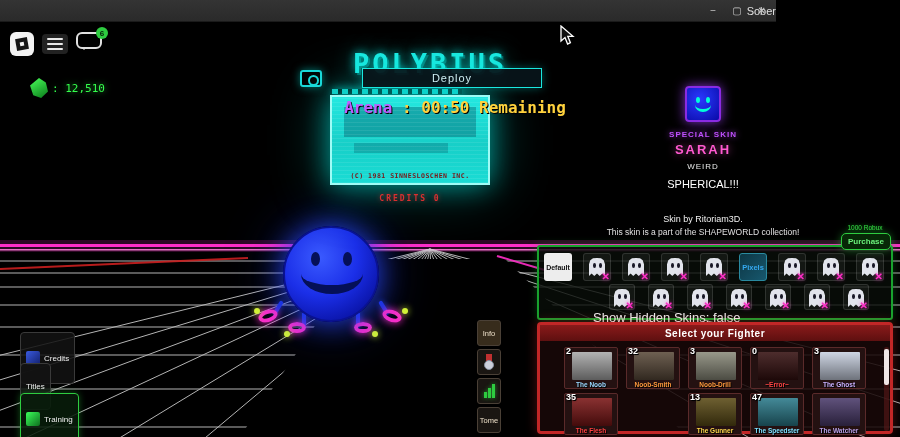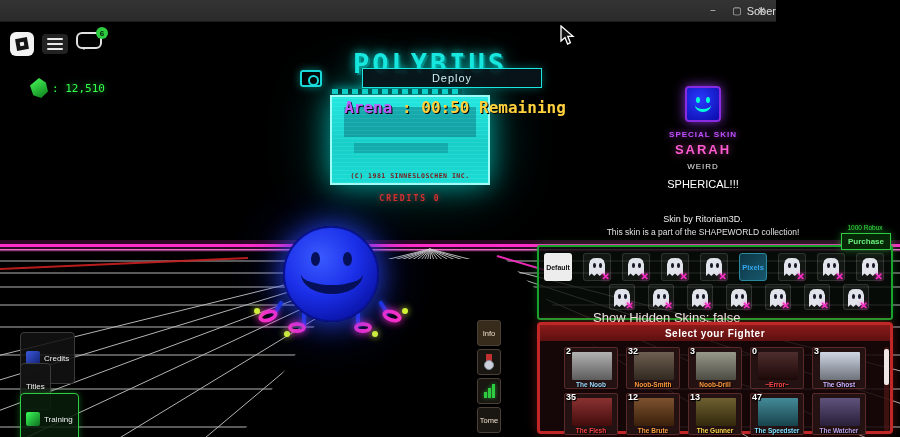--- a/index.html
+++ b/index.html
@@ -93,21 +93,21 @@
   .skin-name { position:absolute; left:0; top:56px; width:100%; color:#ff5ad0; font-size:13px; font-weight:bold;
     letter-spacing:2px; text-shadow:0 0 8px rgba(255,90,208,.6); }
   .skin-rarity { position:absolute; left:0; top:76px; width:100%; color:#e8e8e8; font-size:8px; letter-spacing:1px; }
   .skin-tag { position:absolute; left:0; top:92px; width:100%; color:#ffffff; font-size:11px; }
   .skin-author { position:absolute; left:0; top:128px; width:100%; color:#f0f0f0; font-size:9px; }
   .skin-collection { position:absolute; left:-5px; top:141px; width:210px; color:#e0e0e0; font-size:8.5px; }
 
   .price-line { position:absolute; left:836px; top:202px; width:58px; text-align:center; color:#35e045;
     font-size:6.5px; z-index:7; text-shadow:0 0 4px rgba(53,224,69,.7); }
   .purchase-btn { position:absolute; left:841px; top:211px; width:50px; height:17px; z-index:7;
-    background:#072807; border:1.5px solid #2ecc40; border-radius:0; color:#6af07a; font-size:8px; font-weight:bold;
+    background:#072807; border:1.5px solid #2ecc40; border-radius:5px; color:#6af07a; font-size:8px; font-weight:bold;
     display:flex; align-items:center; justify-content:center; box-shadow:0 0 8px rgba(46,204,64,.45); cursor:pointer; }
 
   
   .skin-panel { position:absolute; left:537px; top:223px; width:356px; height:75px; z-index:6;
     background:rgba(8,14,8,.82); border:2px solid #18a32e; border-radius:3px; box-shadow:0 0 10px rgba(24,163,46,.35); }
   .slot { position:absolute; width:28px; height:28px; background:rgba(255,255,255,.05);
     border:1px solid rgba(255,255,255,.12); border-radius:3px; cursor:pointer; }
   .slot.small { width:26px; height:26px; }
   .slot-default { background:#ededed; display:flex; align-items:center; justify-content:center;
     color:#111; font-size:7px; font-weight:bold; }
@@ -372,25 +372,20 @@
         <span class="count">3</span>
         <div class="thumb" style="background-color: rgb(200, 208, 224);"></div>
         <div class="fname" style="color: rgb(200, 176, 255);">The Ghost</div>
       </div>
 
       <div class="card" style="left:24px; top:68px;">
         <span class="count">35</span>
         <div class="thumb" style="background-color: rgb(122, 21, 21);"></div>
         <div class="fname" style="color: rgb(255, 64, 64);">The Flesh</div>
       </div>
-      <div class="card" style="left:86px; top:68px;">
-        <span class="count">12</span>
-        <div class="thumb" style="background-color: rgb(106, 58, 18);"></div>
-        <div class="fname" style="color: rgb(255, 160, 64);">The Brute</div>
-      </div>
       <div class="card" style="left:148px; top:68px;">
         <span class="count">13</span>
         <div class="thumb" style="background-color: rgb(90, 74, 21);"></div>
         <div class="fname" style="color: rgb(255, 216, 77);">The Gunner</div>
       </div>
       <div class="card" style="left:210px; top:68px;">
         <span class="count">47</span>
         <div class="thumb" style="background-color: rgb(42, 122, 138);"></div>
         <div class="fname" style="color: rgb(125, 224, 255);">The Speedster</div>
       </div>

